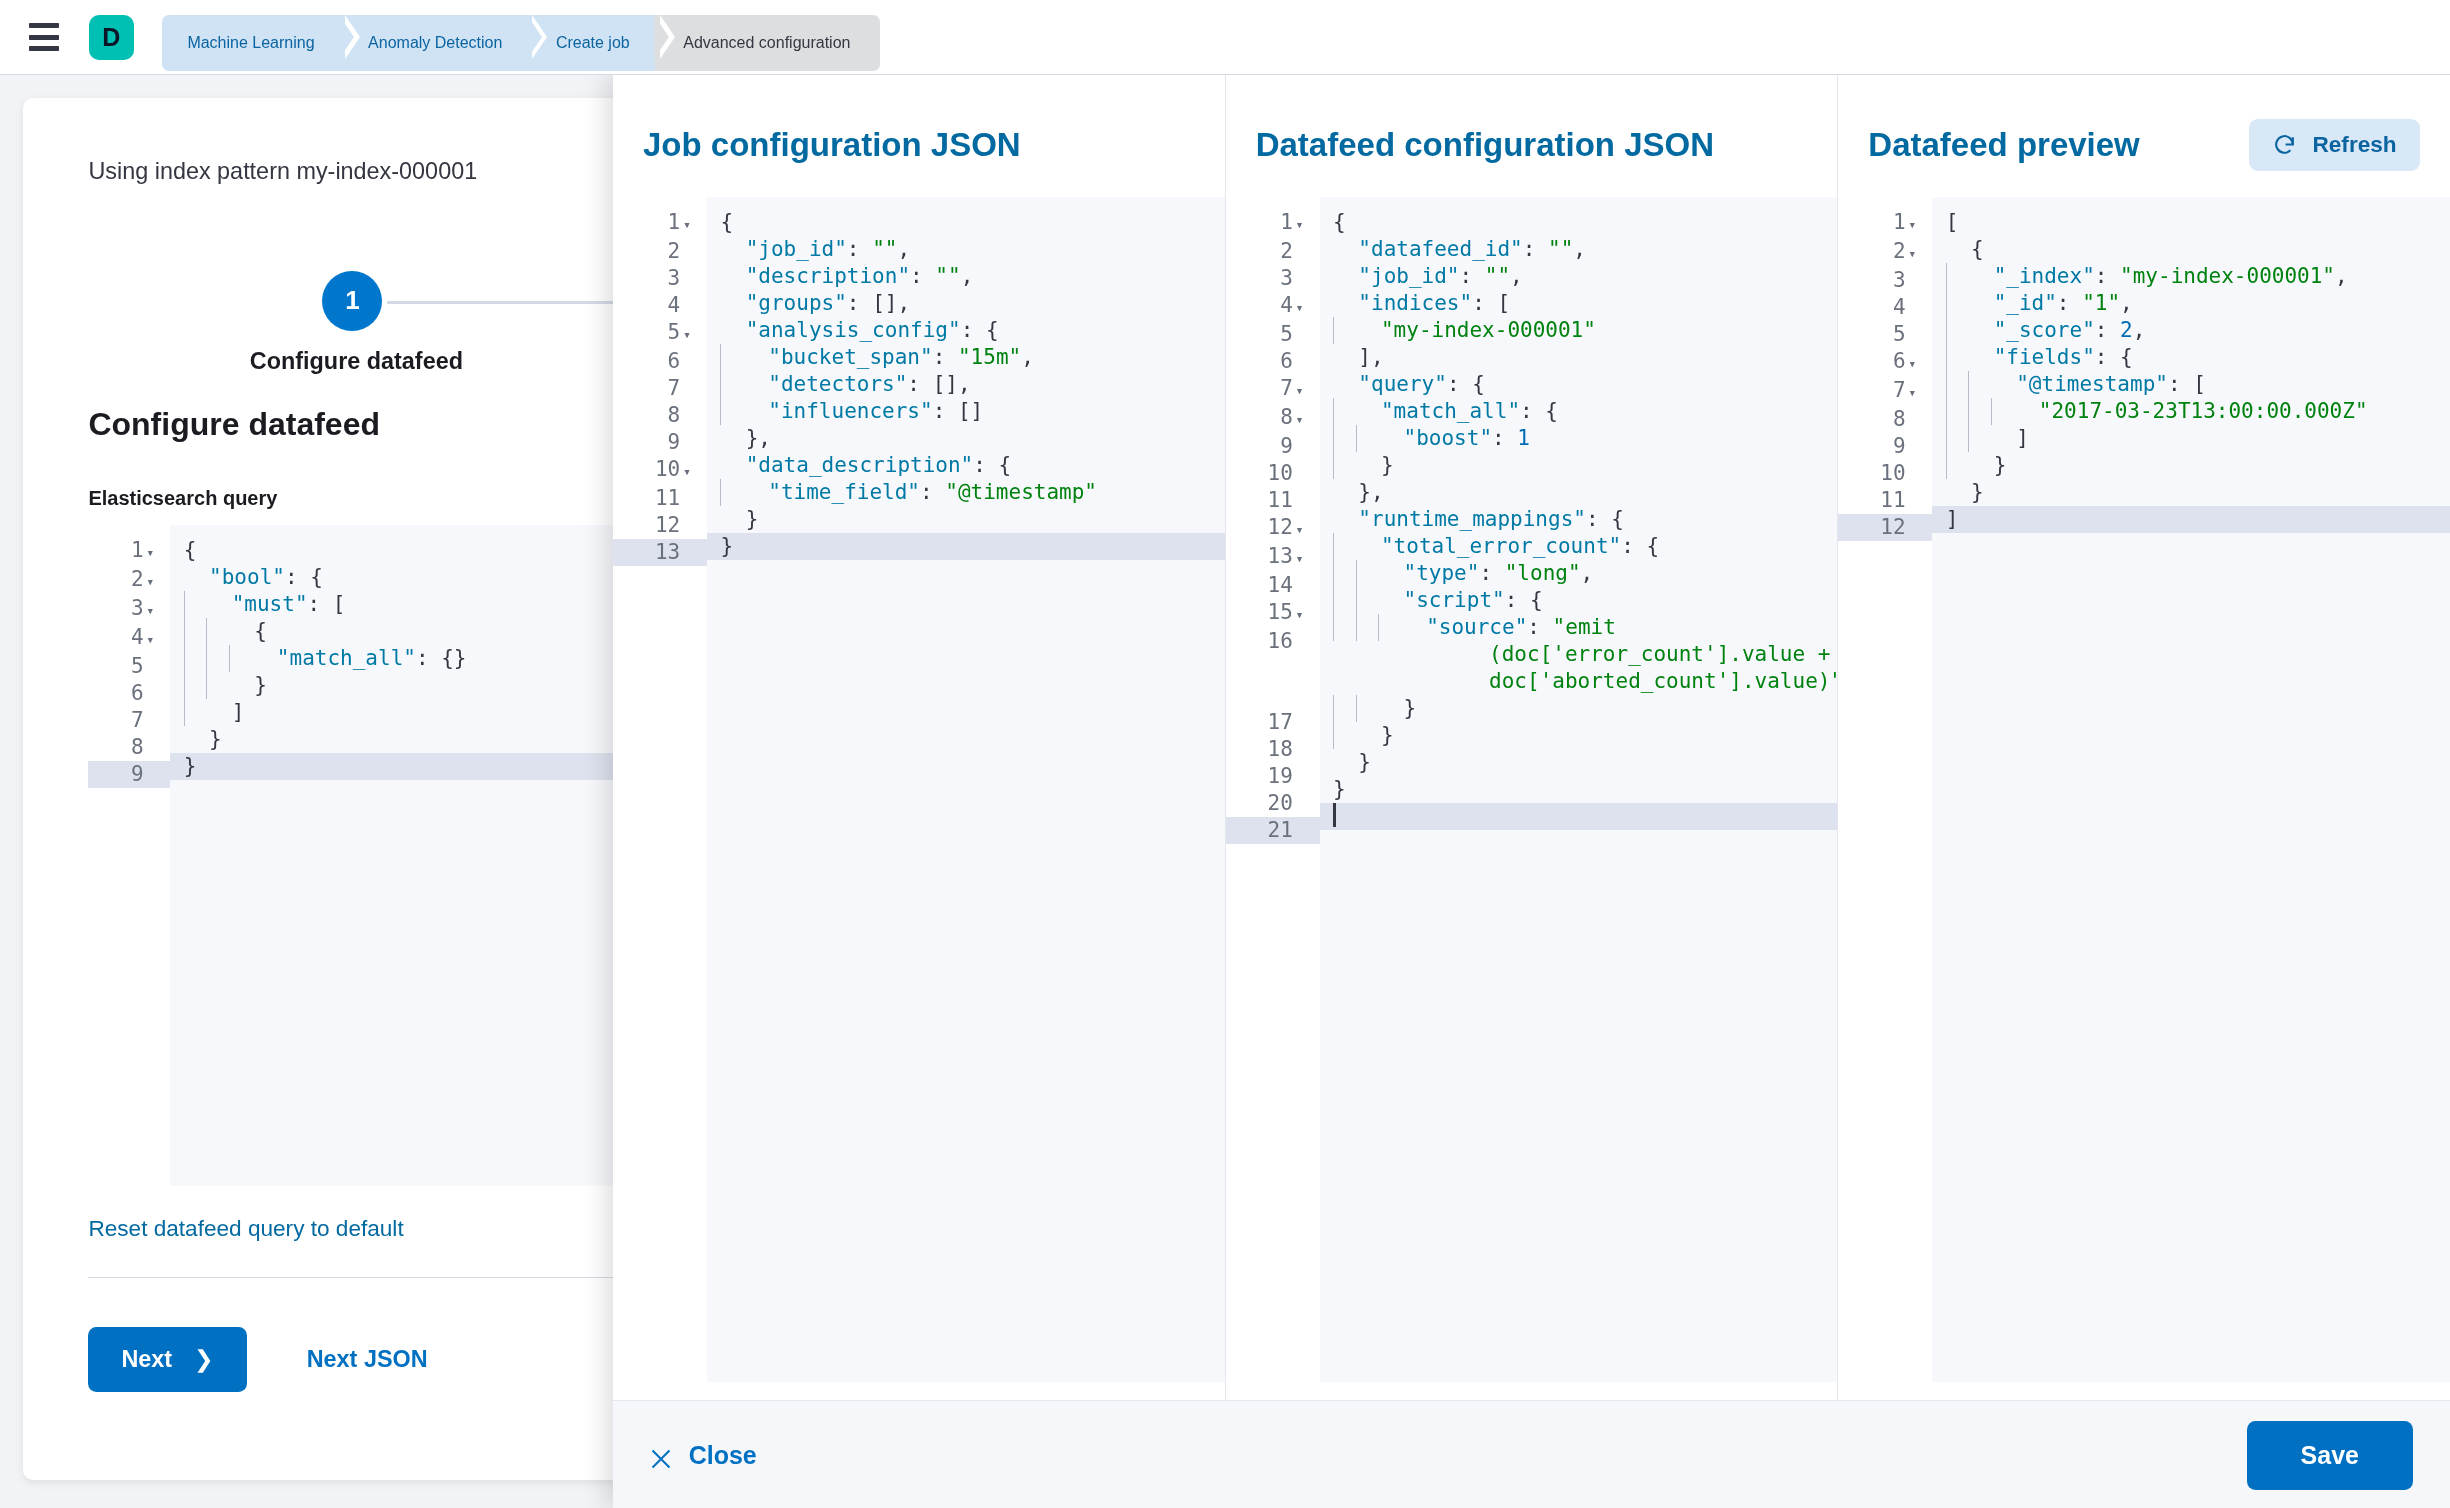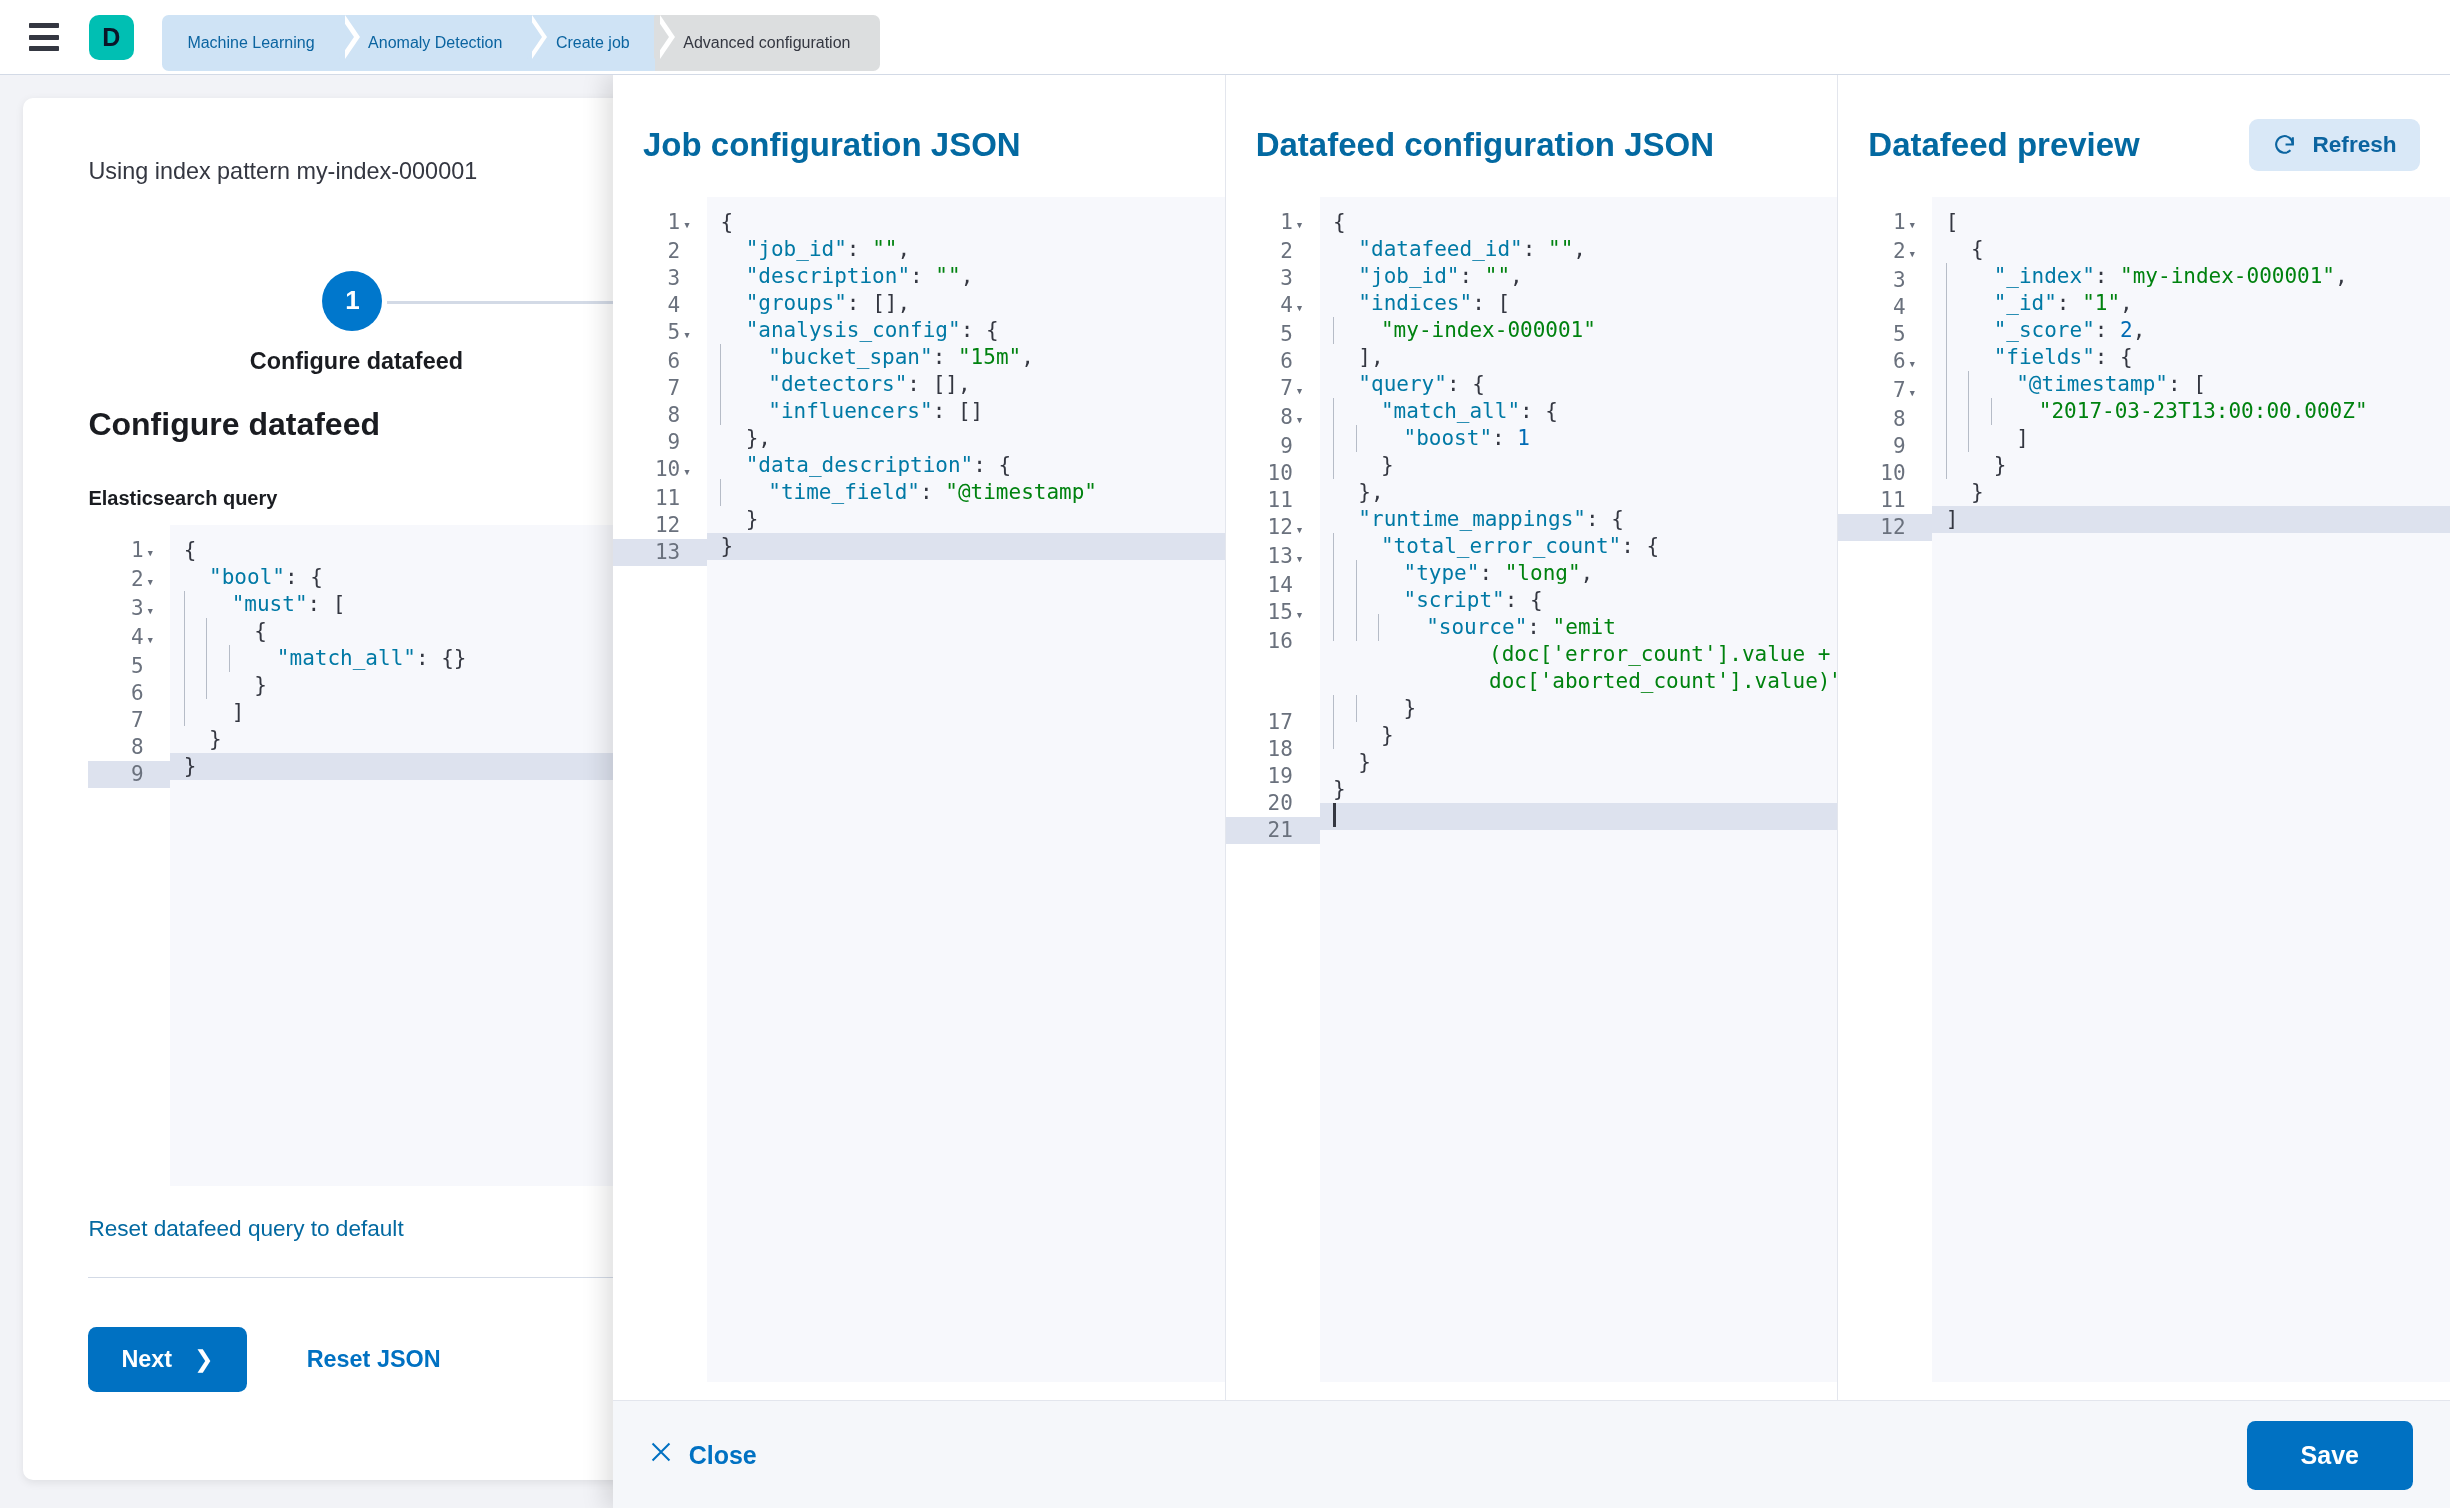--- a/index.html
+++ b/index.html
@@ -162,21 +162,21 @@
   .col-editor .gutter { width: 94px; }
 
   .flyout-foot {
     flex: 0 0 auto; height: 109px; background: #f5f7fa;
     border-top: 0.8px solid #e3e6ed;
     display: flex; align-items: center; justify-content: space-between;
     padding: 0 37px;
   }
   .close-btn {
     background: none; border: none; color: #0071c2; font-size: 25px; font-weight: 700;
-    display: flex; align-items: flex-start; gap: 16.7px; cursor: pointer;
+    display: flex; align-items: flex-end; gap: 16.7px; cursor: pointer;
     font-family: "Liberation Sans", sans-serif;
   }
   .save-btn {
     background: #0071c2; color: #fff; border: none; border-radius: 8.4px;
     font-size: 25px; font-weight: 700; padding: 20px 54px; cursor: pointer;
     font-family: "Liberation Sans", sans-serif;
   }
   svg { display: block; }
 </style>
 </head>
@@ -240,21 +240,21 @@
       </div>
 
       <a class="link reset-link">Reset datafeed query to default</a>
       <div class="hr"></div>
 
       <div class="btn-row">
         <button class="btn-primary">
           <span>Next</span>
           <span class="chev">❯</span>
         </button>
-        <button class="btn-link">Reset JSON</button>
+        <button class="btn-link">Next JSON</button>
       </div>
     </div>
   </div>
 
   <div class="flyout">
     <div class="flyout-body" id="flyout-cols">
         <div class="col">
           <div class="col-head">
             <div class="col-title">Job configuration JSON</div>
           </div>

